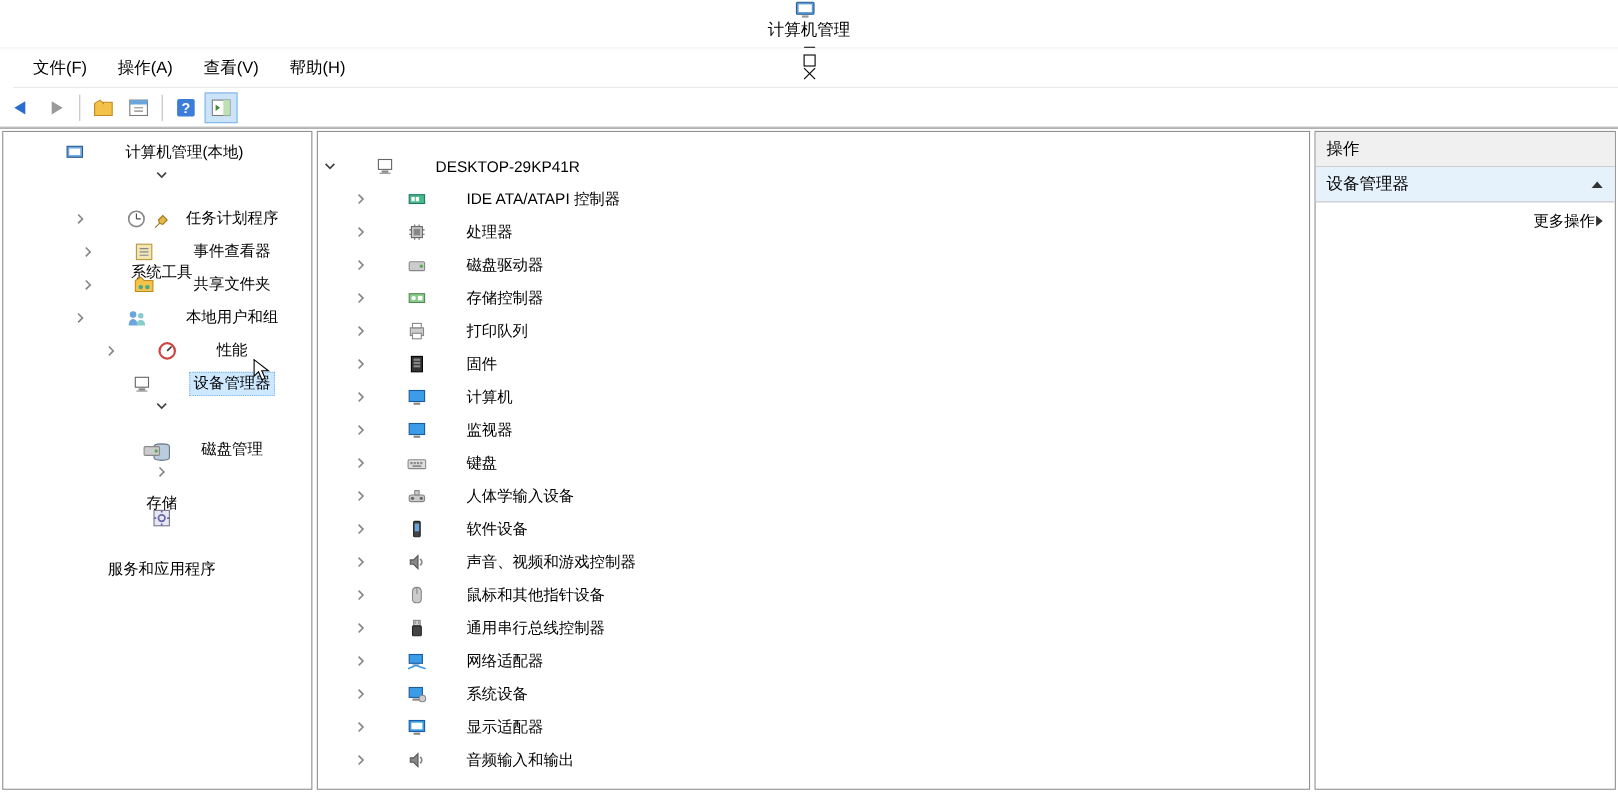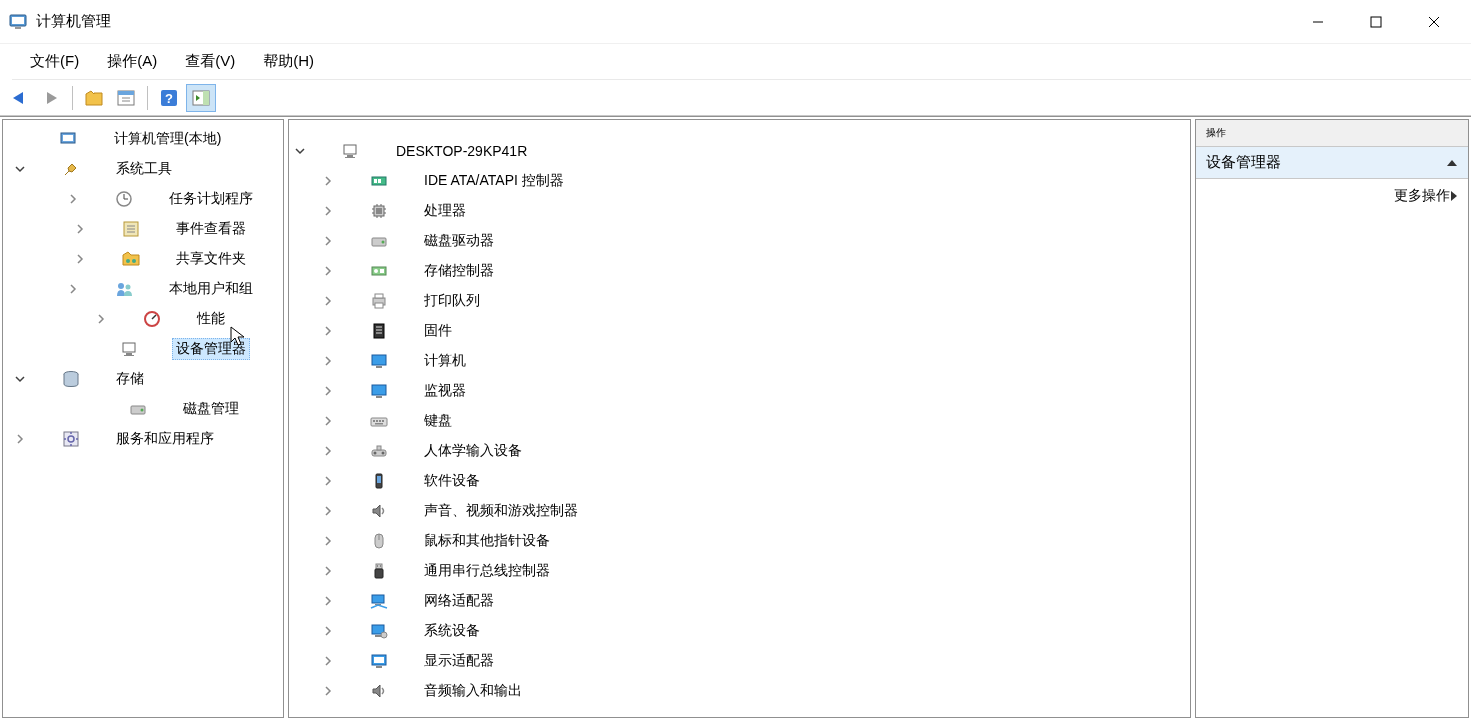--- a/index.html
+++ b/index.html
@@ -1,19 +1,19 @@
 <!DOCTYPE html>
 <html><head>
 <meta charset="utf-8">
 <style>
 * { box-sizing: border-box; margin: 0; padding: 0; font-family: "Microsoft YaHei", "Segoe UI", Tahoma, sans-serif; }
 body { width: 1471px; height: 720px; background: #fff; overflow: hidden; font-size: 14px; color: #000; }
 
 
-.titlebar { height: 44px; display: flex; align-items: center; padding: 0 8px; border-bottom: 1px solid #f0f0f0; }
+.titlebar { height: 44px; display: flex; align-items: center; padding: 0 8px; border-bottom: 1px solid #f0f0f0; flex-direction: column; }
 .titlebar .app-icon { width: 20px; height: 20px; margin-right: 8px; display: flex; align-items: center; justify-content: center; }
 .titlebar .title { font-size: 15px; }
 .titlebar .spacer { flex: 1; }
 .win-btn { width: 58px; height: 44px; display: flex; align-items: center; justify-content: center; }
 
 
 .menubar { height: 36px; display: flex; align-items: center; padding: 0 6px; border-bottom: 1px solid #e9e9e9; gap: 4px; margin-left: 12px; }
 .menu-item { padding: 4px 12px; font-size: 15px; }
 
 
@@ -32,27 +32,27 @@
 
 .tree { padding: 4px 0; }
 .tree-row { display: flex; align-items: center; height: 30px; padding-left: 6px; white-space: nowrap; cursor: default; gap: 28px; }
 .tree-row.selected .label { background: #cde8ff; }
 .tree-row .label { padding: 1px 3px; }
 .tree-row.selected .label { border: 1px dotted #7eb4ea; }
 .expander { width: 18px; height: 18px; display: flex; align-items: center; justify-content: center; color: #6a6a6a; }
 .expander.empty { visibility: hidden; }
 .tree-icon { width: 20px; height: 20px; display: flex; align-items: center; justify-content: center; margin: 0 4px; }
 .indent-0 { padding-left: 6px; }
-.indent-1 { padding-left: 8px; }
+.indent-1 { padding-left: 8px; flex-direction: column; }
 .indent-2 { padding-left: 34px; justify-content: center; }
 .c-indent-0 { padding-left: 2px; margin-top: 12px; }
 .c-indent-1 { padding-left: 30px; }
 
 
-.right-header { background: #f0f0f0; border-bottom: 1px solid #c8c8c8; padding: 6px 10px; font-size: 10px; }
+.right-header { background: #f0f0f0; border-bottom: 1px solid #c8c8c8; padding: 6px 10px; font-size: 15px; }
 .right-section-title { background: #e5f1fb; padding: 6px 10px; font-size: 15px; display: flex; align-items: center; justify-content: space-between; border-bottom: 1px solid #c8c8c8; }
 .right-action { padding: 8px 10px 8px 38px; display: flex; align-items: center; justify-content: flex-end; font-size: 14px; }
 
 
 svg { display: block; }
 
 
 .cursor { position: absolute; left: 230px; top: 326px; pointer-events: none; }
 </style>
 </head>

